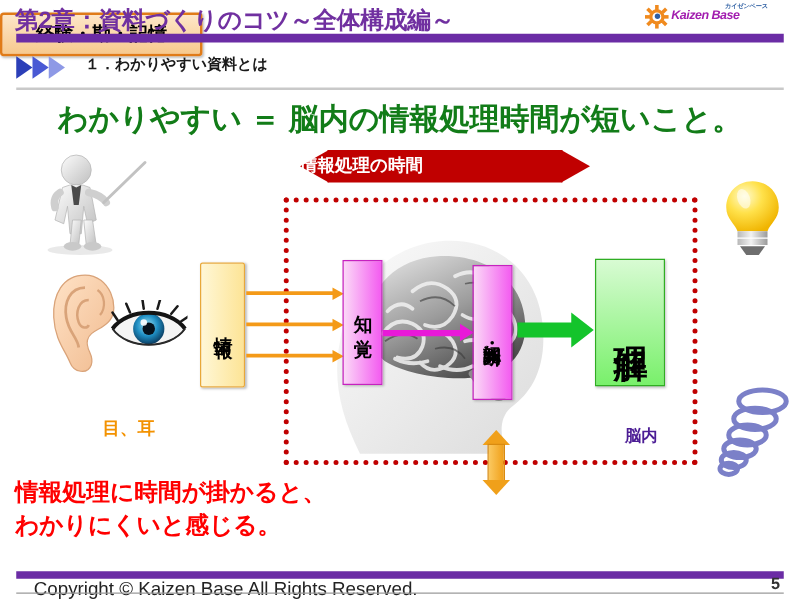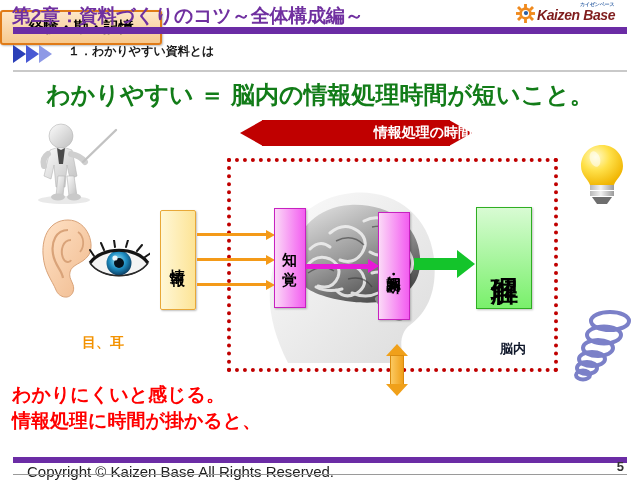--- a/index.html
+++ b/index.html
@@ -14,22 +14,22 @@
   
   .title{
     position:absolute;left:12px;top:3px;
     font-size:19px;font-weight:bold;color:#7030A0;
     letter-spacing:-0.2px;white-space:nowrap;
   }
   .logo{position:absolute;right:8px;top:2px;width:118px;height:24px;}
   .logo-gear{position:absolute;left:2px;top:2px;width:19px;height:19px;}
   .logo-text{
     position:absolute;left:23px;top:5px;
-    font-size:14px;font-weight:bold;font-style:italic;
-    color:#7f1d1d;letter-spacing:-0.4px;white-space:nowrap;text-align:center;
+    font-size:10px;font-weight:bold;font-style:italic;
+    color:#a21caf;letter-spacing:-0.4px;white-space:nowrap;text-align:center;
   }
   .logo-sub{
     position:absolute;left:66px;top:-1px;
     font-size:5px;font-weight:bold;color:#2E5FA3;
     letter-spacing:-0.2px;white-space:nowrap;
   }
   .hdr-bar{position:absolute;left:13px;top:27px;width:614px;height:7px;background:#6B2CA5;}
 
   
   .tri-wrap{position:absolute;left:13px;top:45px;width:48px;height:18px;}
@@ -52,33 +52,33 @@
   }
 
   
   .redband{position:absolute;left:240px;top:120px;width:232px;height:26px;}
   .redband .bar{position:absolute;left:22px;top:0;width:188px;height:26px;background:#C00000;}
   .redband .ah{position:absolute;top:0;width:0;height:0;
       border-top:13px solid transparent;border-bottom:13px solid transparent;}
   .redband .ah.l{left:0;border-right:23px solid #C00000;}
   .redband .ah.r{right:0;border-left:23px solid #C00000;}
   .redband .lbl{
-    position:absolute;left:0;top:4px;width:232px;text-align:right;
+    position:absolute;left:0;top:4px;width:232px;text-align:left;
     font-size:14px;font-weight:bold;color:#ffffff;white-space:nowrap;
   }
 
   
   .dotbox{
     position:absolute;left:227px;top:158px;width:331px;height:214px;
     border:4px dotted #C00000;box-sizing:border-box;
   }
   .brainimg{position:absolute;left:248px;top:163px;width:200px;height:205px;}
   .inner-label{
     position:absolute;left:500px;top:340px;
-    font-size:13px;font-weight:bold;color:#0f172a;white-space:nowrap;
+    font-size:13px;font-weight:bold;color:#4c1d95;white-space:nowrap;
   }
 
   
   .vbox{position:absolute;box-sizing:border-box;display:flex;align-items:center;justify-content:center;}
   .vtext{
     writing-mode:vertical-rl;text-orientation:upright;
     font-weight:bold;color:#000000;letter-spacing:3px;line-height:1;
   }
   .box-info{
     left:160px;top:210px;width:36px;height:100px;
@@ -380,22 +380,22 @@
 
   <div class="vdarrow">
     <span class="up"></span>
     <span class="shaft"></span>
     <span class="dn"></span>
   </div>
 
   <div class="box-memory">経験・勘・記憶</div>
 
   <div class="bottom-note">
+    <div>情報処理に時間が掛かると、</div>
     <div>わかりにくいと感じる。</div>
-    <div>情報処理に時間が掛かると、</div>
   </div>
 
   <div class="ftr-bar"></div>
   <div class="copyright">Copyright © Kaizen Base  All Rights Reserved.</div>
   <div class="pagenum">5</div>
   <div class="ftr-line"></div>
 
 </div>
 
 </body></html>

